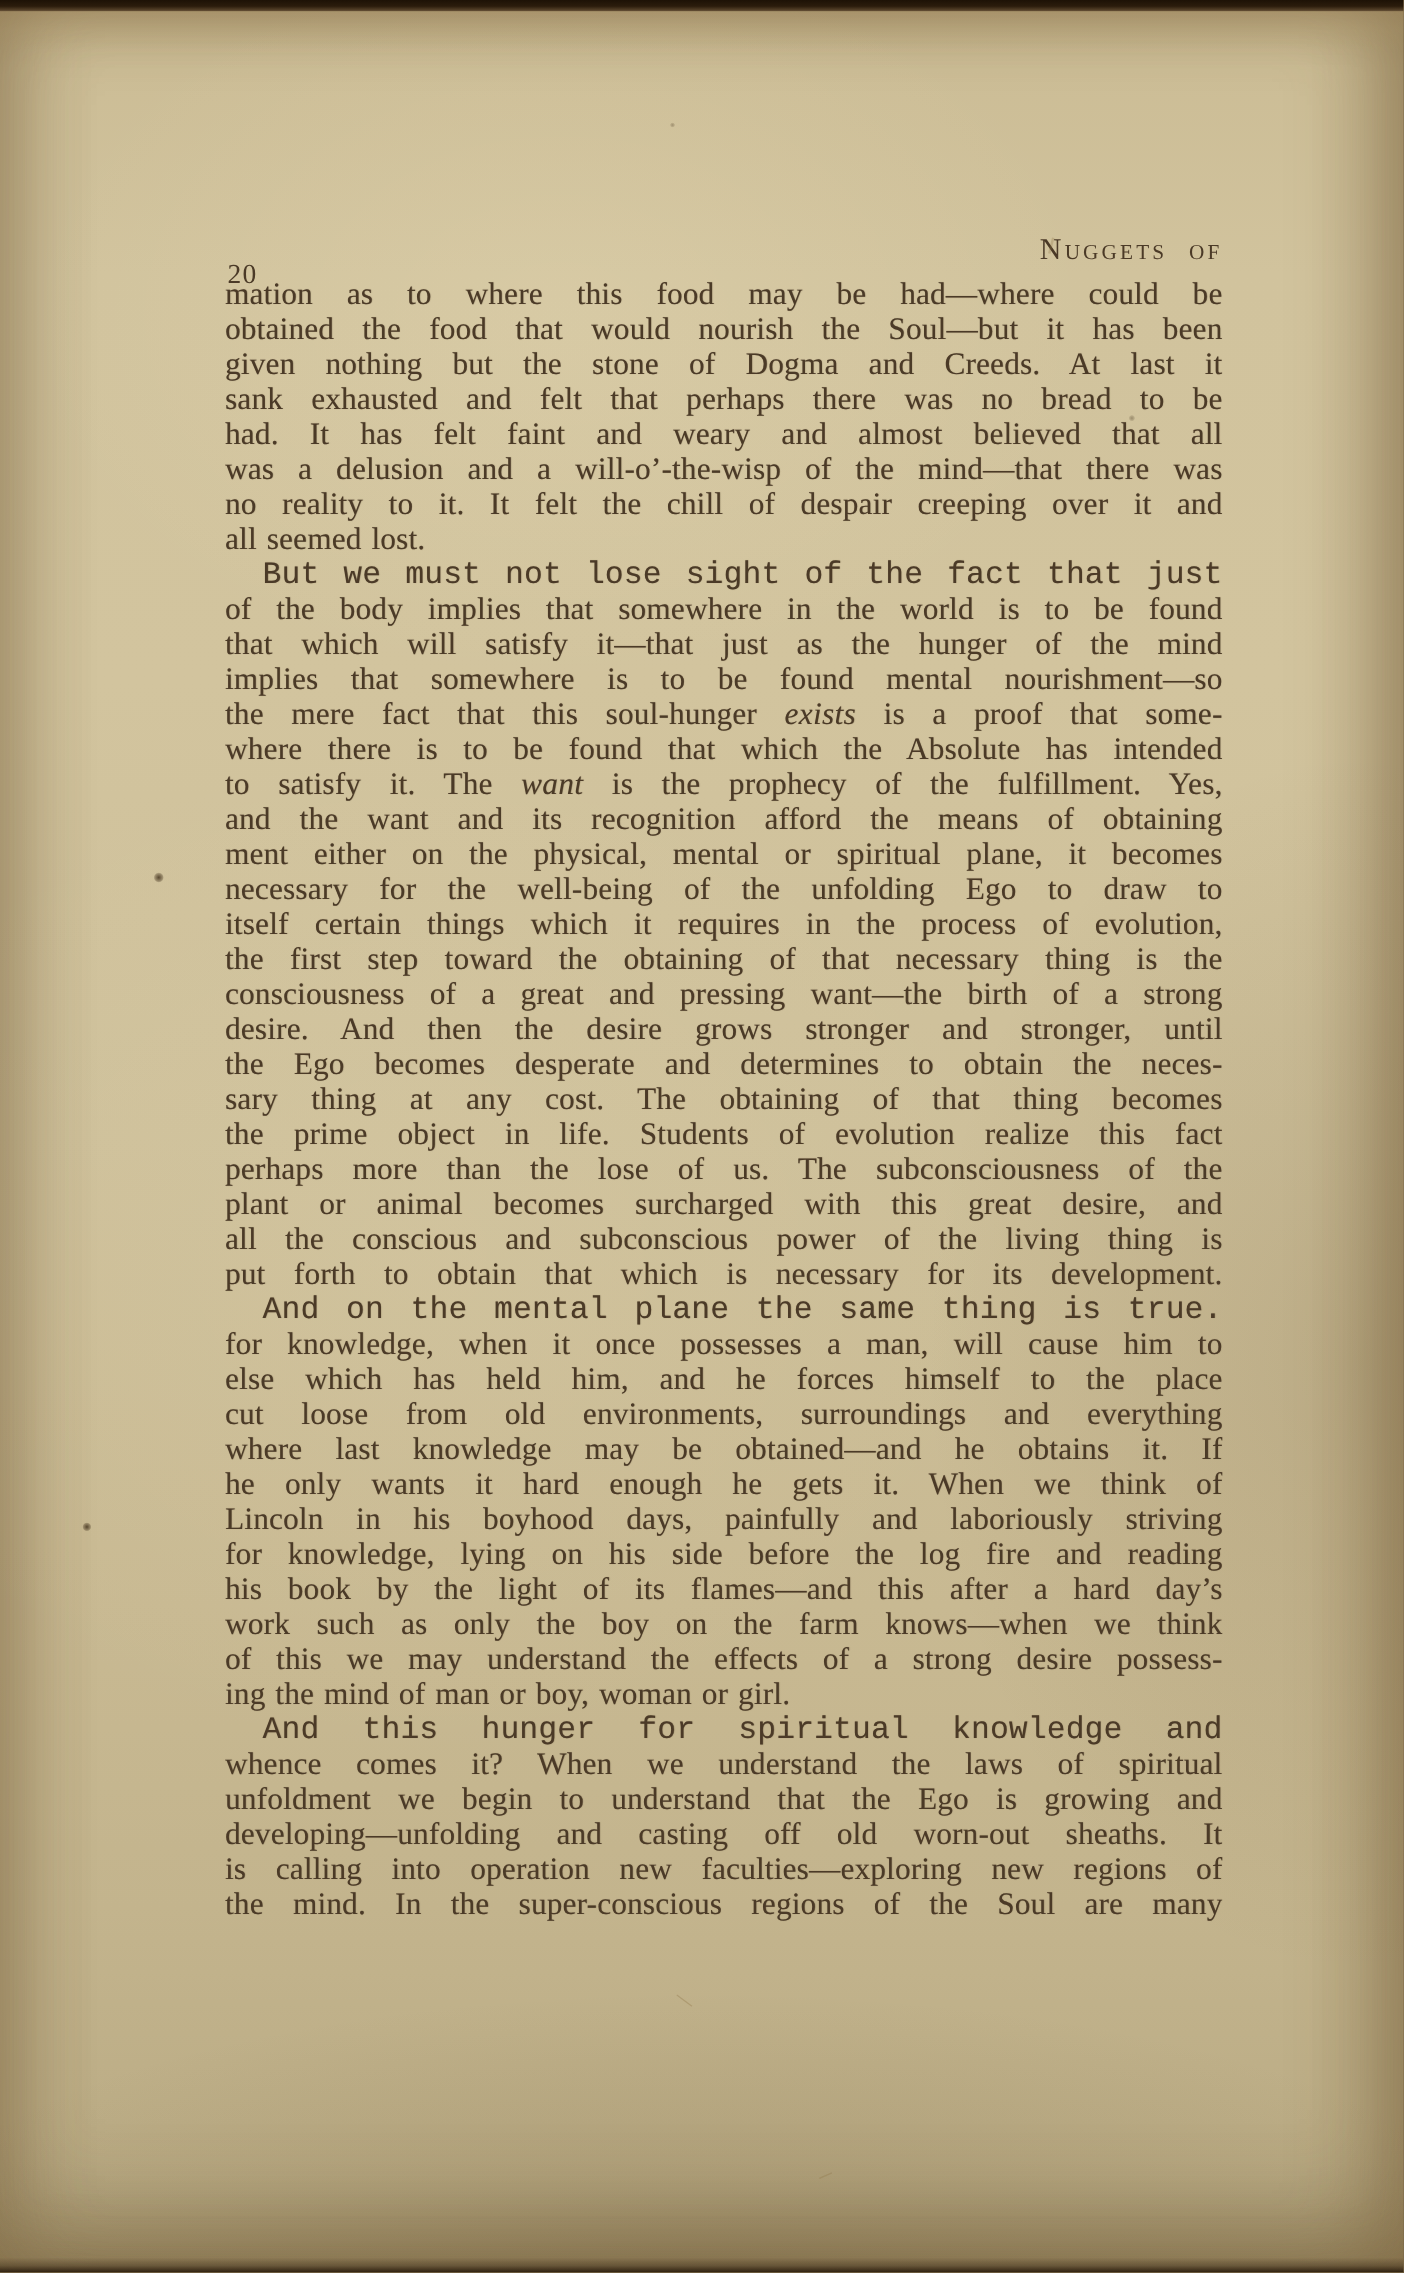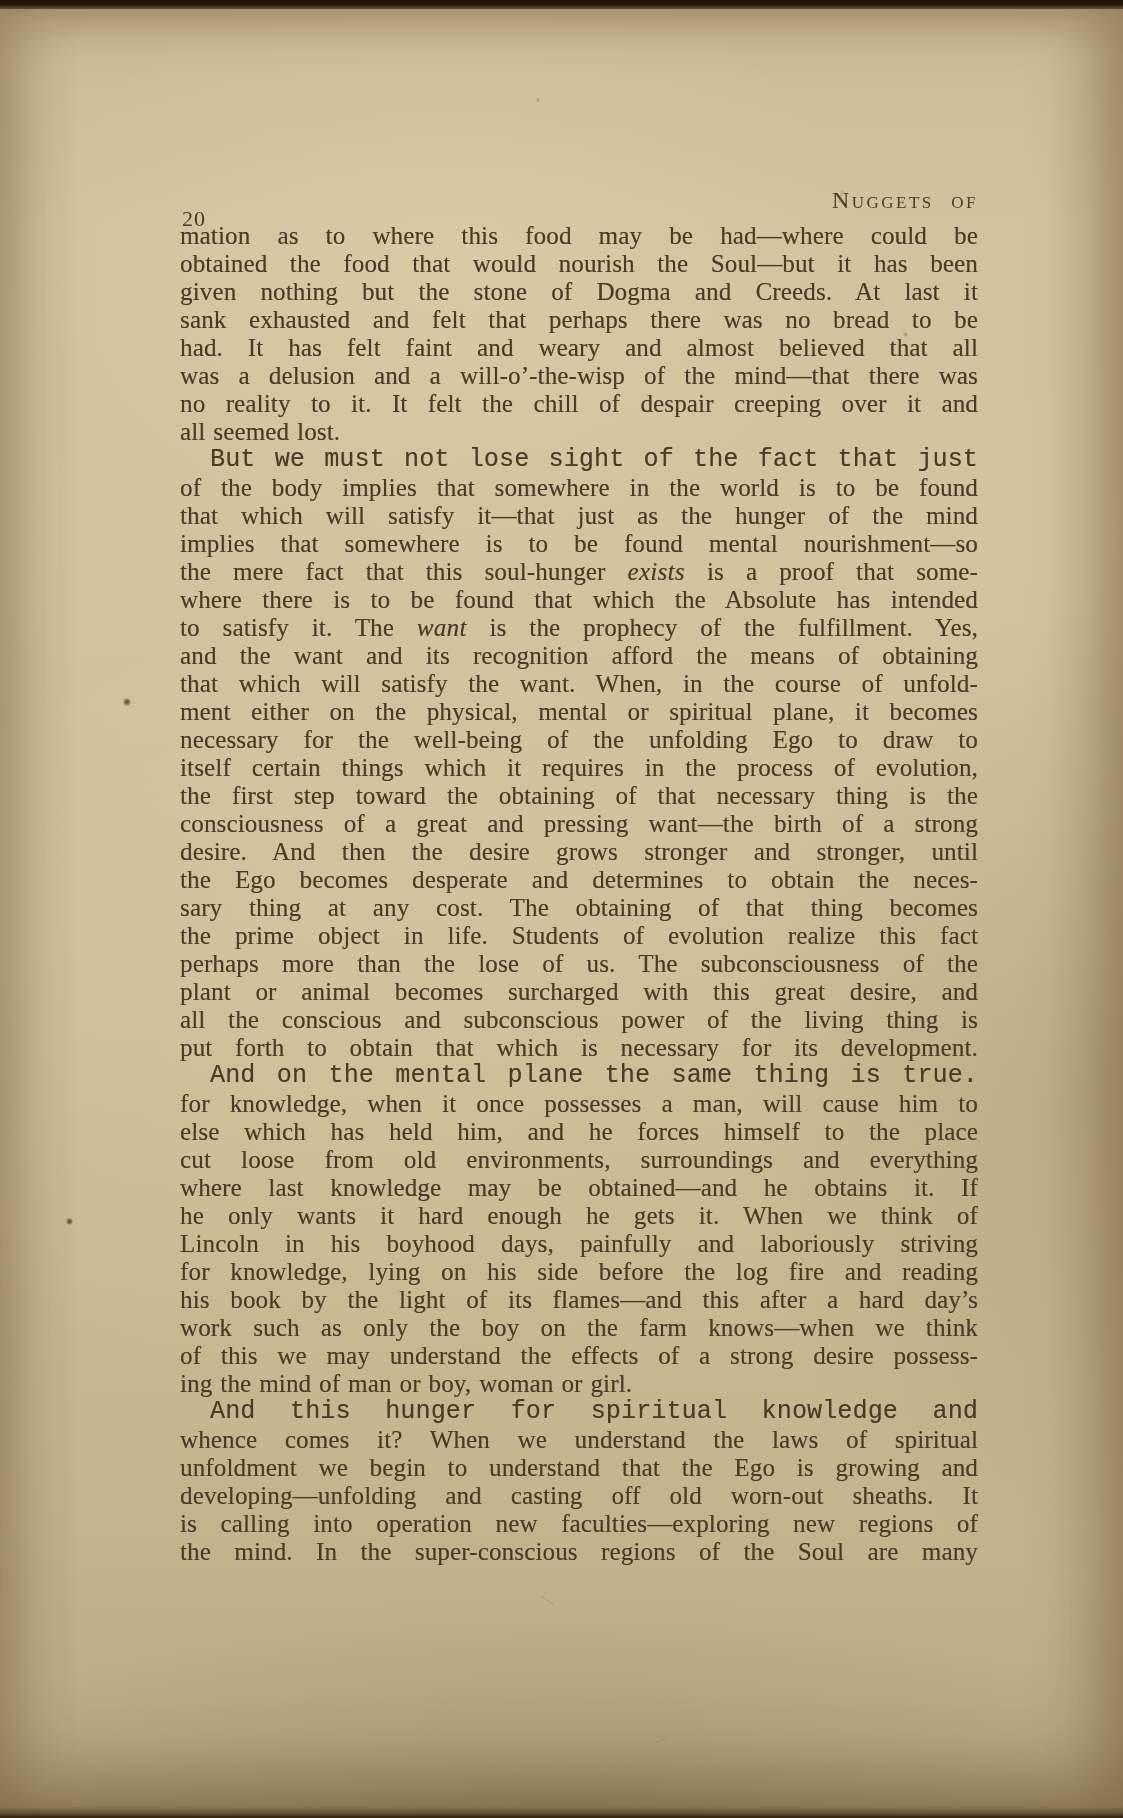--- a/index.html
+++ b/index.html
@@ -104,21 +104,20 @@
       </div>
       <div class="paragraph">
         <div class="line indent">But we must not lose sight of the fact that just as the hunger</div>
         <div class="line">of the body implies that somewhere in the world is to be found</div>
         <div class="line">that which will satisfy it—that just as the hunger of the mind</div>
         <div class="line">implies that somewhere is to be found mental nourishment—so</div>
         <div class="line">the mere fact that this soul-hunger <em>exists</em> is a proof that some-</div>
         <div class="line">where there is to be found that which the Absolute has intended</div>
         <div class="line">to satisfy it. The <em>want</em> is the prophecy of the fulfillment.  Yes,</div>
         <div class="line">and the want and its recognition afford the means of obtaining</div>
-        <div class="line">that which will satisfy the want.  When, in the course of unfold-</div>
         <div class="line">ment either on the physical, mental or spiritual plane, it becomes</div>
         <div class="line">necessary for the well-being of the unfolding Ego to draw to</div>
         <div class="line">itself certain things which it requires in the process of evolution,</div>
         <div class="line">the first step toward the obtaining of that necessary thing is the</div>
         <div class="line">consciousness of a great and pressing want—the birth of a strong</div>
         <div class="line">desire.  And then the desire grows stronger and stronger, until</div>
         <div class="line">the Ego becomes desperate and determines to obtain the neces-</div>
         <div class="line">sary thing at any cost.  The obtaining of that thing becomes</div>
         <div class="line">the prime object in life.  Students of evolution realize this fact</div>
         <div class="line">perhaps more than the lose of us.  The subconsciousness of the</div>

